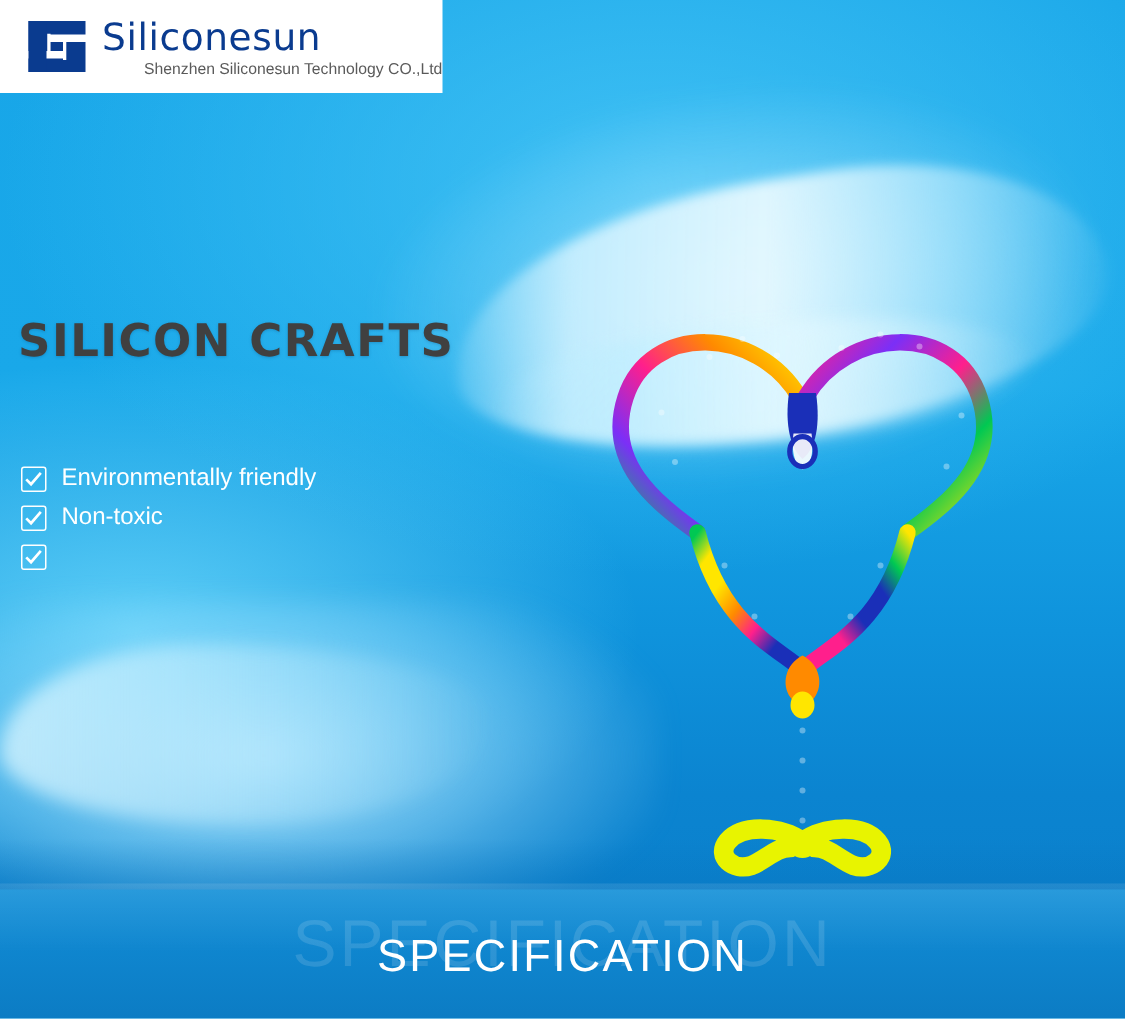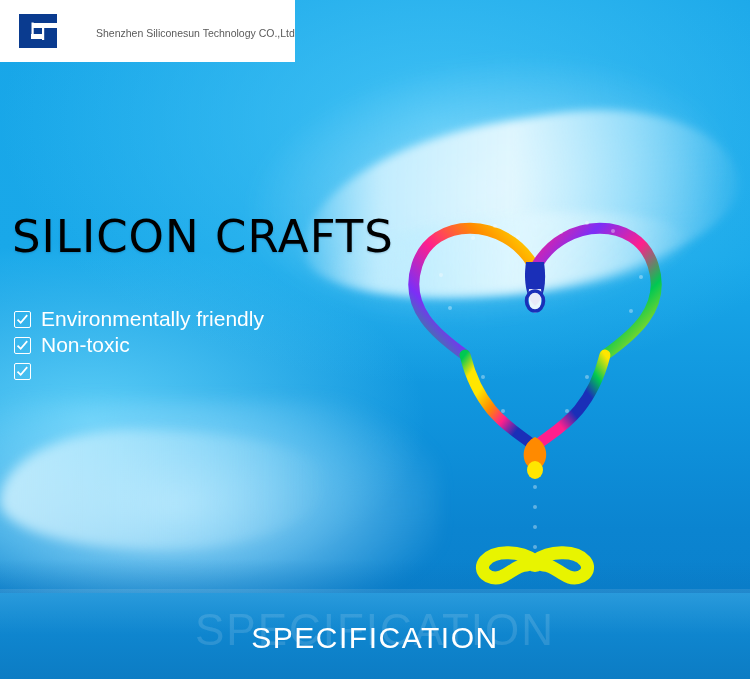--- a/index.html
+++ b/index.html
@@ -124,25 +124,25 @@
     margin-top: 4px;
     font-family: "Liberation Sans", sans-serif;
     margin-left: 28px;
   }
 
   
   .headline {
     position: absolute;
     left: 12px;
     top: 210px;
-    color: #000000;
-    font-size: 45px;
+    color: #404040;
+    font-size: 30px;
     letter-spacing: 1px;
     font-family: "DejaVu Sans", sans-serif;
-    font-weight: normal;
+    font-weight: bold;
     text-shadow: 0 1px 2px rgba(0,60,110,0.25);
     z-index: 5;
   }
   .features {
     position: absolute;
     left: 14px;
     top: 306px;
     z-index: 5;
   }
   .feature-row {
@@ -156,21 +156,21 @@
     height: 15px;
     border: 1.6px solid #ffffff;
     border-radius: 2px;
     margin-right: 10px;
     flex: 0 0 auto;
     position: relative;
   }
   .check-box svg { display: block; }
   .feature-label {
     color: #ffffff;
-    font-size: 21px;
+    font-size: 16px;
     font-family: "Liberation Sans", sans-serif;
     white-space: nowrap;
   }
 
   
   .product {
     position: absolute;
     left: 355px;
     top: 165px;
     width: 380px;
@@ -221,20 +221,21 @@
     <span class="logo-mark">
       <svg width="44" height="42" viewBox="0 0 44 42">
         <rect x="0" y="0" width="44" height="42" fill="#ffffff"></rect>
         <path d="M3 4 H41 V13 H17 V18 H41 V38 H3 V29 H27 V24 H3 Z" fill="#0a3b8f"></path>
         <rect x="3" y="4" width="12" height="34" fill="#0a3b8f"></rect>
         <rect x="15.5" y="12.5" width="2.2" height="13" fill="#ffffff"></rect>
         <rect x="26" y="17" width="2.2" height="13" fill="#ffffff"></rect>
       </svg>
     </span>
     <span class="logo-text-wrap">
+      <span class="logo-name">Siliconesun</span>
       <span class="logo-sub">Shenzhen Siliconesun Technology CO.,Ltd</span>
     </span>
   </div>
 
   <div class="headline">SILICON CRAFTS</div>
 
   <div class="features">
     <div class="feature-row">
       <span class="check-box">
         <svg width="15" height="15" viewBox="0 0 15 15">

